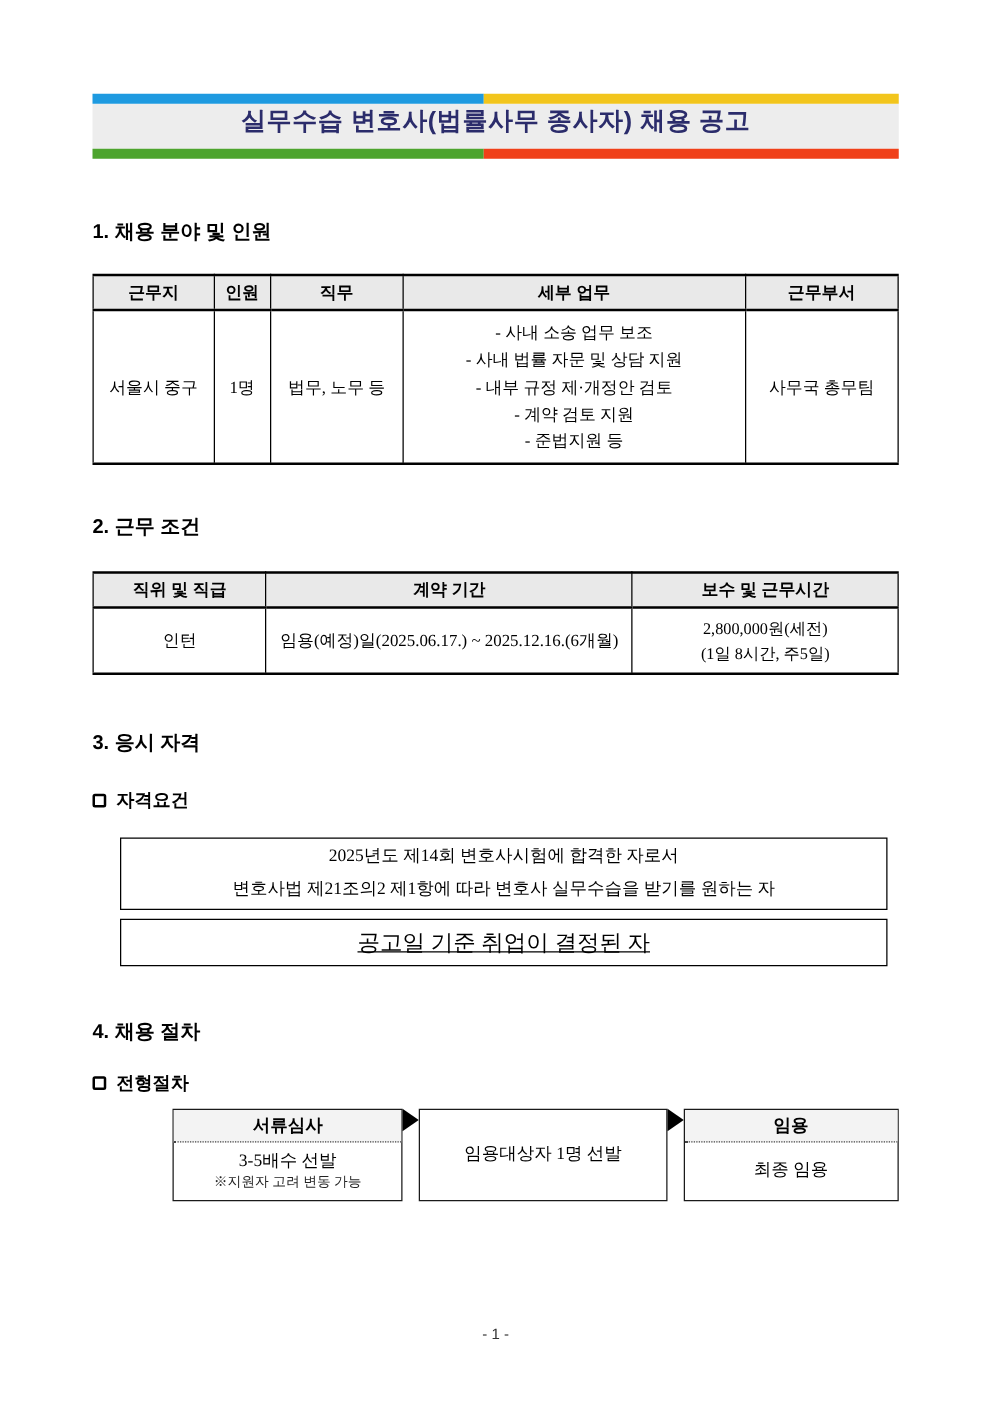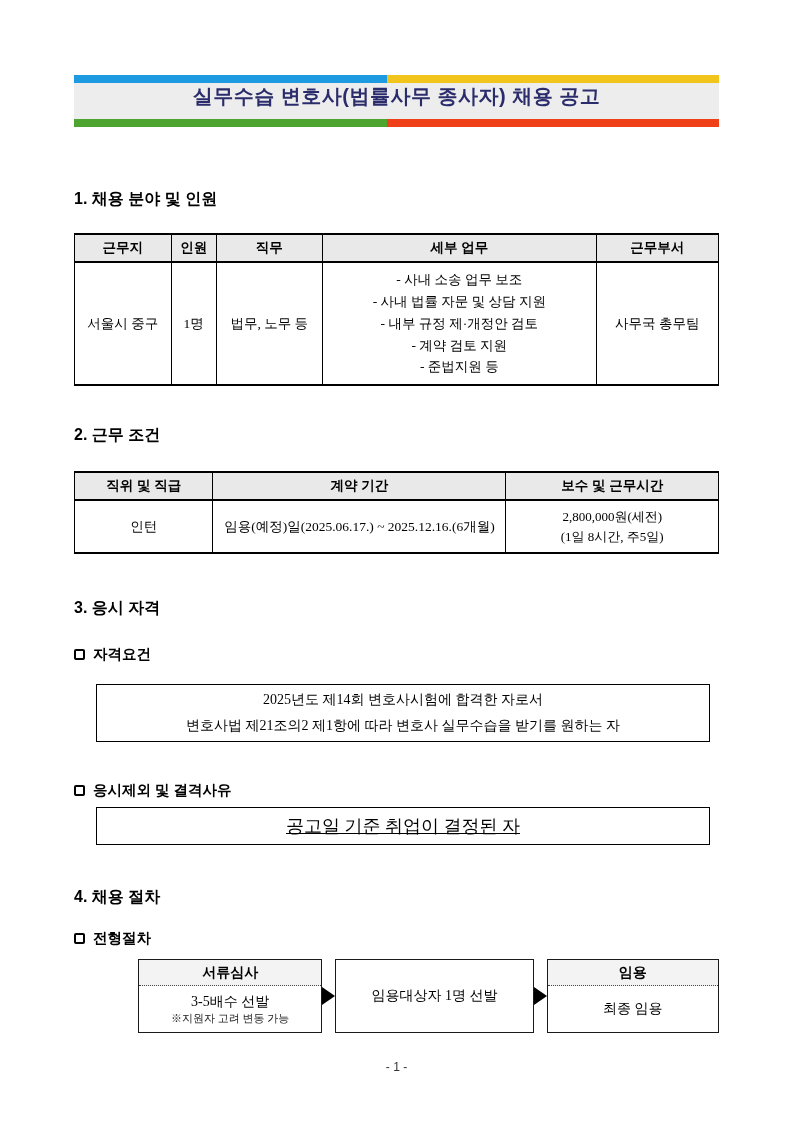--- a/index.html
+++ b/index.html
@@ -26,41 +26,41 @@
   table.tbl { width:100%; border-collapse:collapse; table-layout:fixed;
               border-top:2.5px solid #000; border-bottom:2.5px solid #000;
               border-left:1px solid #000; border-right:1px solid #000; }
   table.tbl th { background:#E9E9E9; border:1px solid #000; border-bottom:2.5px solid #000;
                  font-family:"Liberation Sans","DejaVu Sans",sans-serif; font-weight:bold;
                  font-size:13.5px; height:28px; text-align:center; }
   table.tbl td { border:1px solid #000; font-size:13.5px; text-align:center; vertical-align:middle; padding:6px 4px; }
   td.details { text-align:left; padding-left:12px; line-height:1.62; }
   .pay-cell div { line-height:1.5; font-size:13px; }
 
-  .m-sec1  { margin-top:62px; }
+  .m-sec1  { margin-top:48px; }
   .m-tbl1  { margin-top:23px; }
   .t1 td   { height:112px; }
   .m-sec2  { margin-top:39px; }
   .m-tbl2  { margin-top:25px; }
   .t2 td   { height:48px; }
   .m-sec3  { margin-top:44px; }
   .m-sub1  { margin-top:26px; }
   .m-sec4  { margin-top:42px; }
 
   
   .rule-box { border:1.5px solid #000; margin-left:22px; margin-right:9px; text-align:center;
               display:flex; flex-direction:column; justify-content:center; }
   .box-qual { margin-top:20px; height:58px; }
   .box-qual div { line-height:1.85; font-size:14px; }
   .m-sub2 { margin-top:39px; }
   .box-excl { margin-top:7px; height:38px; font-size:18px;text-decoration:underline; }
 
   
   .m-sub3 { margin-top:21px; }
-  .flow { margin-top:11px; margin-left:20px; width:625px; display:flex; align-items:center; justify-content:space-between;padding-left:44px; }
+  .flow { margin-top:11px; margin-left:20px; width:625px; display:flex; align-items:flex-start; justify-content:space-between;padding-left:44px; }
   .step-box { border:1.6px solid #1a1a1a; height:74px; display:flex; flex-direction:column; }
   .step-1 { width:186px; } .step-2 { width:200px; } .step-3 { width:174px; }
   .step-head { background:#F3F3F3; border-bottom:1px dotted #444; height:26px; flex:0 0 auto;
                display:flex; align-items:center; justify-content:center;
                font-family:"Liberation Sans","DejaVu Sans",sans-serif; font-weight:bold; font-size:14px; }
   .step-body { flex:1; display:flex; flex-direction:column; align-items:center; justify-content:center; }
   .step-line1 { font-size:14px; line-height:1.3; }
   .step-line2 { font-size:11px; line-height:1.3; color:#222; }
   .flow-arrow { width:0; height:0; border-top:9px solid transparent; border-bottom:9px solid transparent; border-left:13px solid #000; }
 
@@ -153,24 +153,20 @@
 
     <div class="sub-heading m-sub1">
       <span class="sq-bullet"></span>
       <span>자격요건</span>
     </div>
     <div class="rule-box box-qual">
       <div>2025년도 제14회 변호사시험에 합격한 자로서</div>
       <div>변호사법 제21조의2 제1항에 따라 변호사 실무수습을 받기를 원하는 자</div>
     </div>
 
-    <div class="sub-heading m-sub2">
-      <span class="sq-bullet"></span>
-      <span>응시제외 및 결격사유</span>
-    </div>
     <div class="rule-box box-excl">
       <div>공고일 기준 취업이 결정된 자</div>
     </div>
 
     <div class="sec-heading m-sec4">4. 채용 절차</div>
     <div class="sub-heading m-sub3">
       <span class="sq-bullet"></span>
       <span>전형절차</span>
     </div>
 

